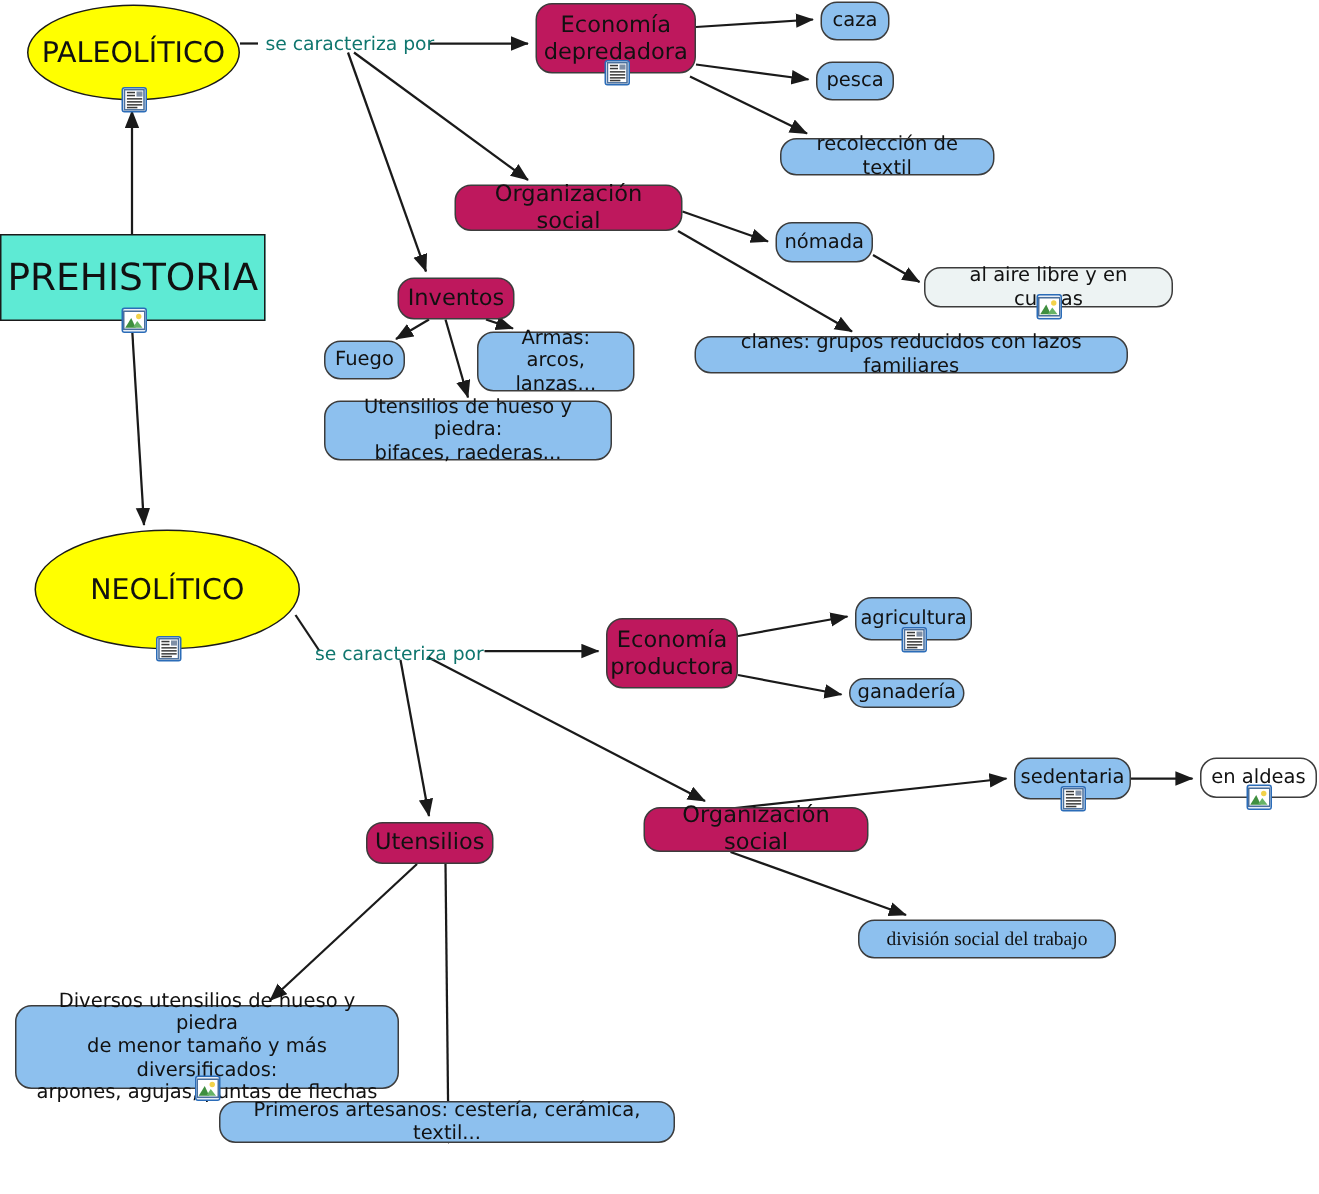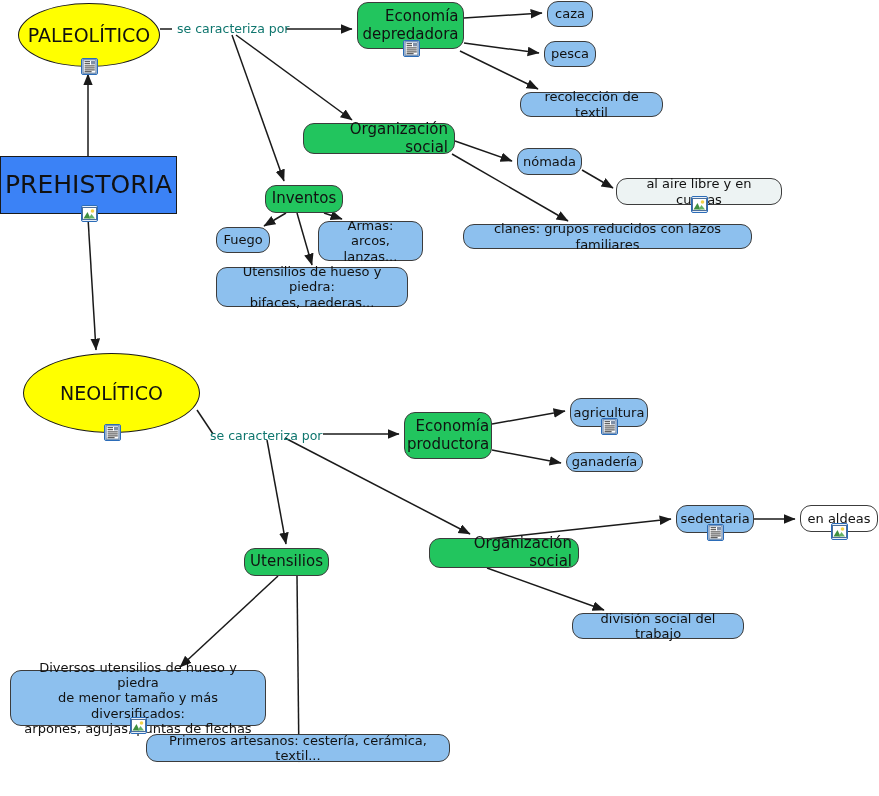--- a/index.html
+++ b/index.html
@@ -38,31 +38,30 @@
   }
   .node .lbl { display: block; width: 100%; padding: 0 6px; }
 
   .n-ellipse {
     border-radius: 50%;
     background: #ffff00;
     border: 1px solid #1a1a1a;
     font-size: 19px;
   }
   .n-rect {
-    background: #3b82f6;
+    background: #5eead4;
     border: 1px solid #1a1a1a;
     border-radius: 0;
     font-size: 25px;
   }
   .n-green {
-    background: #22c55e;
+    background: #be185d;
     border: 1px solid #3c3c3c;
     border-radius: 11px;
     font-size: 15px;
-    text-align: right;
   }
   .n-blue {
     background: #8dc0ee;
     border: 1px solid #3c3c3c;
     border-radius: 11px;
     font-size: 13px;
   }
   .n-pale {
     background: #edf3f3;
     border: 1px solid #3c3c3c;
@@ -288,21 +287,21 @@
         <span class="lbl">en aldeas</span>
       </div>
       <span class="badge" style="left: 831px; top: 523px;">
         <svg viewBox="0 0 15 15">
           <rect x="0.5" y="1.5" width="14" height="12" fill="#ffffff" stroke="#4a6f9c" stroke-width="1"></rect>
           <circle cx="10.5" cy="5" r="1.8" fill="#f2d24a"></circle>
           <path d="M1.5,12.5 L5.5,6 L8.5,12.5 z" fill="#3f8f3f"></path>
           <path d="M6.5,12.5 L9.5,8 L13,12.5 z" fill="#66b366"></path>
         </svg>
       </span>
-      <div class="node n-blue" style="left: 572px; top: 613px; width: 172px; height: 26px;">
+      <div class="node n-blue" style="left: 572px; top: 613px; width: 172px; height: 26px; font-family: Liberation Serif, serif;">
         <span class="lbl">división social del trabajo</span>
       </div>
       <div class="node n-green" style="left: 244px; top: 548px; width: 85px; height: 28px;">
         <span class="lbl">Utensilios</span>
       </div>
       <div class="node n-blue" style="left: 10px; top: 670px; width: 256px; height: 56px;">
         <span class="lbl">Diversos utensilios de hueso y piedra<br>de menor tamaño y más diversificados:<br>arpones, agujas, puntas de flechas</span>
       </div>
       <span class="badge" style="left: 130px; top: 717px;">
         <svg viewBox="0 0 15 15">

